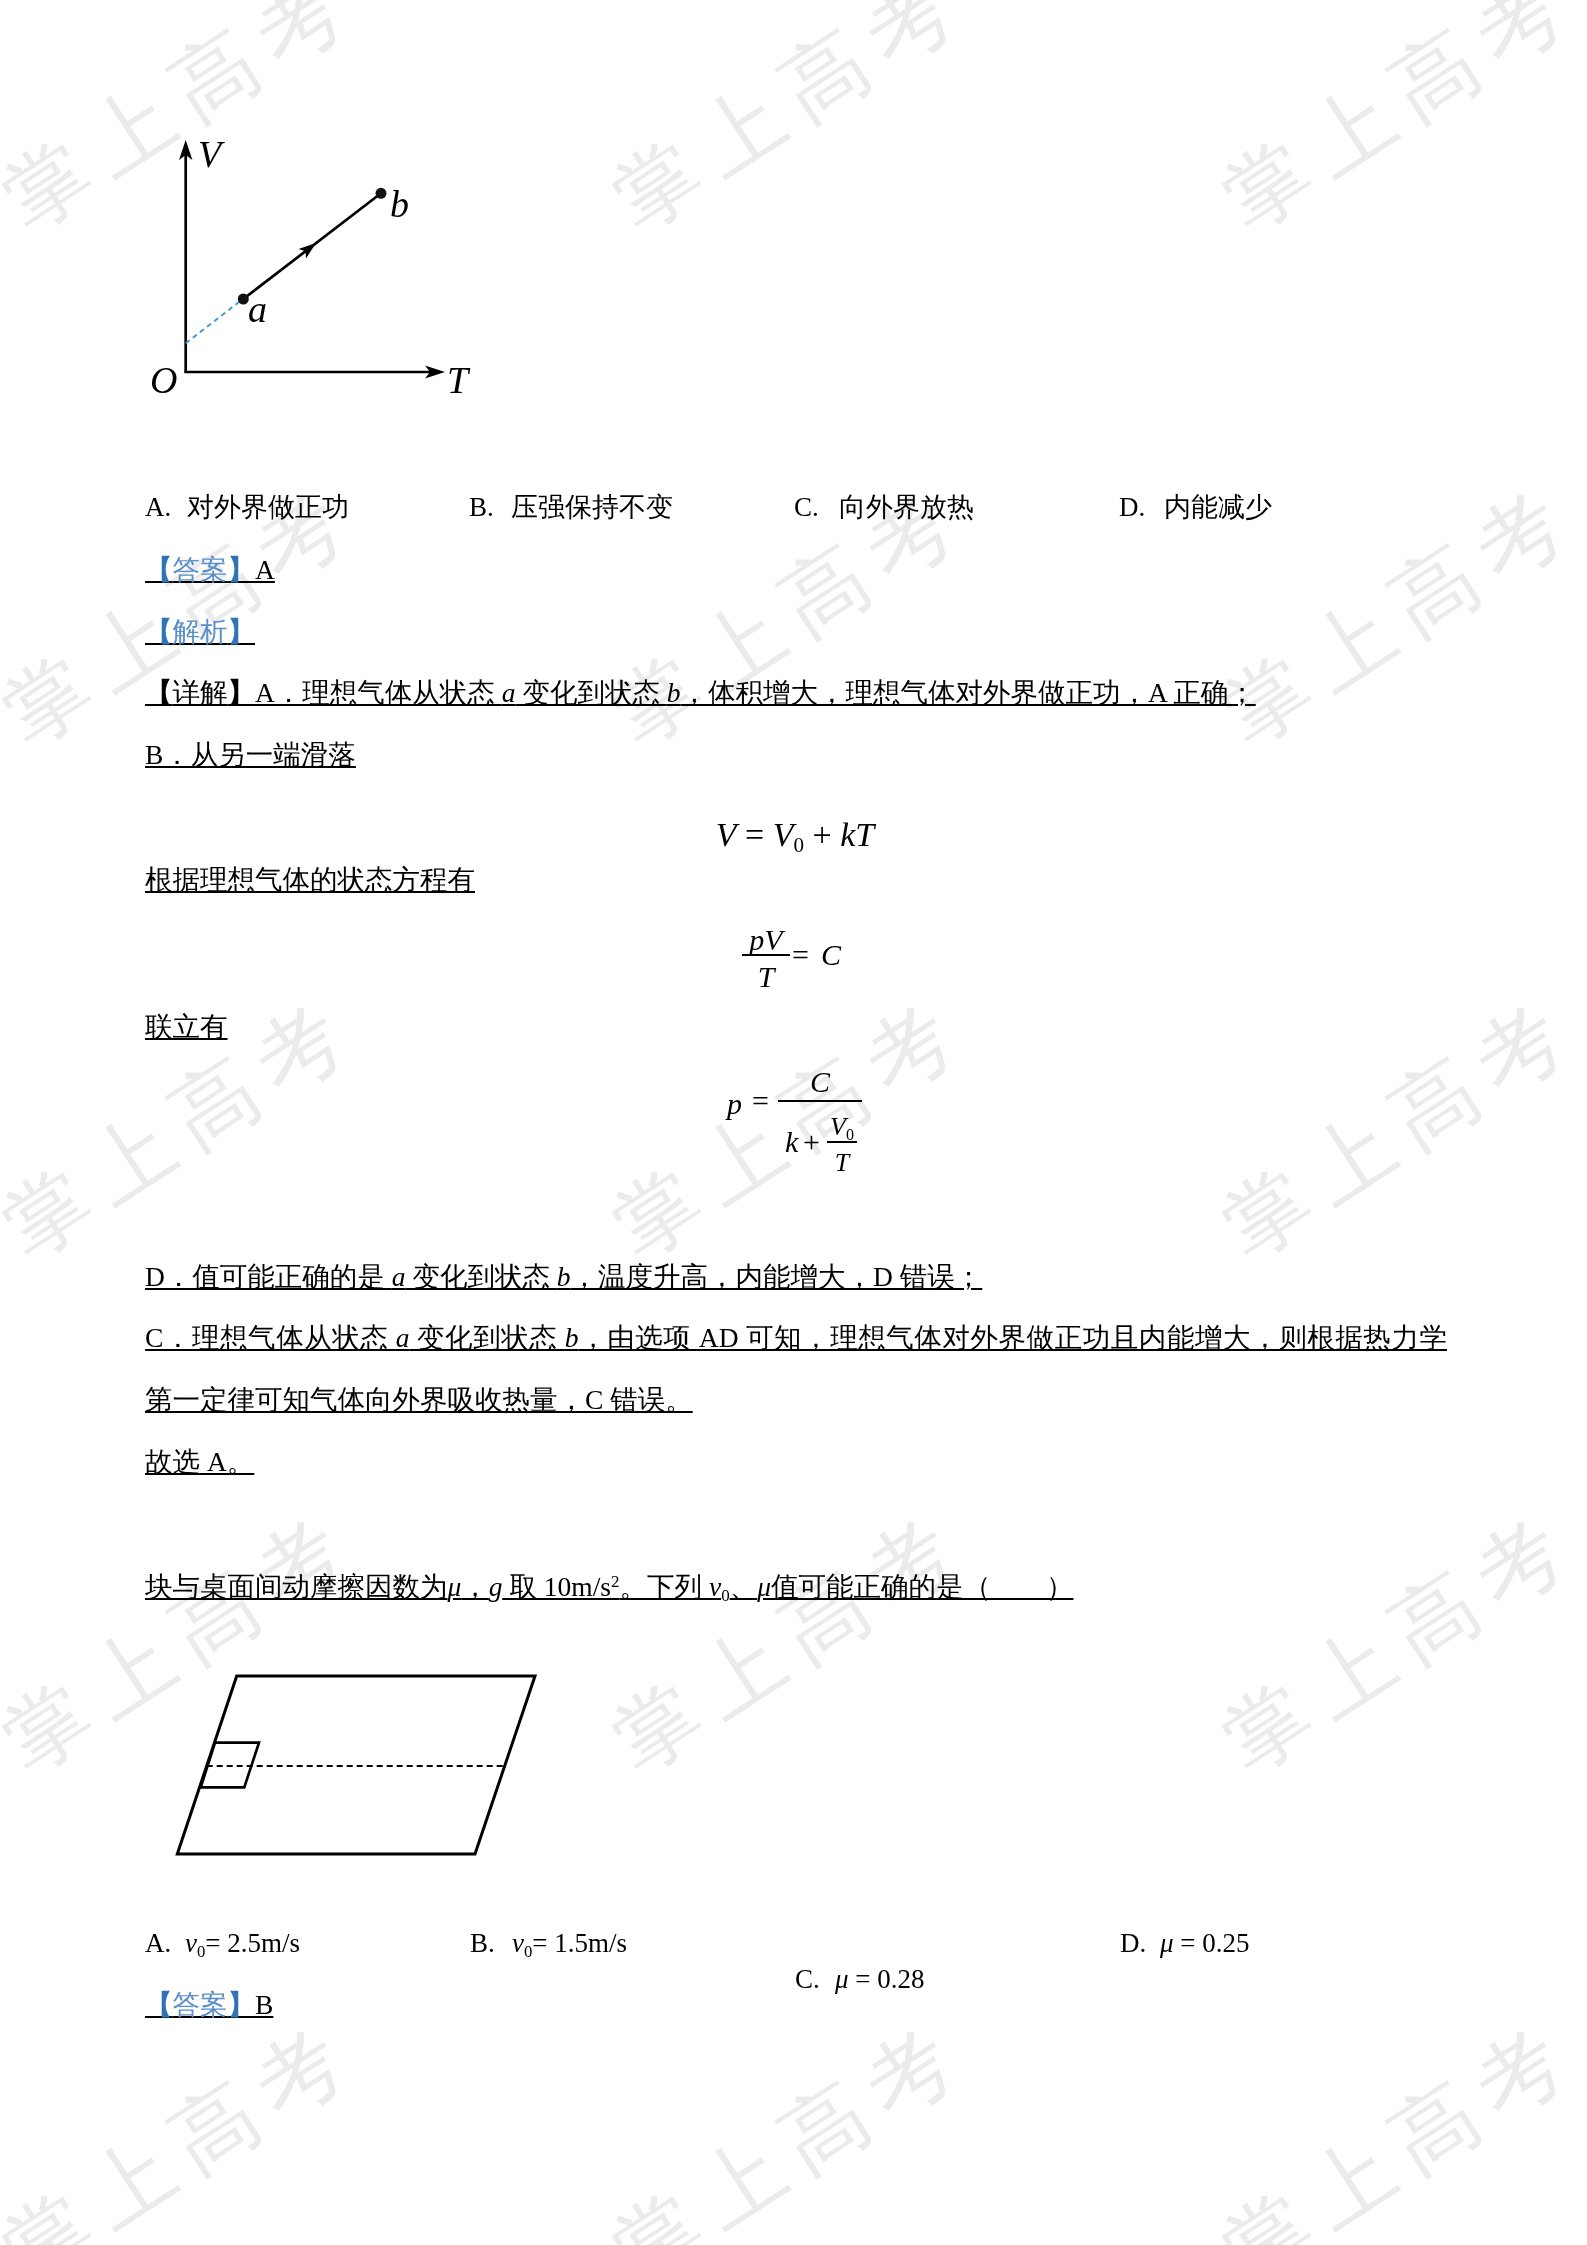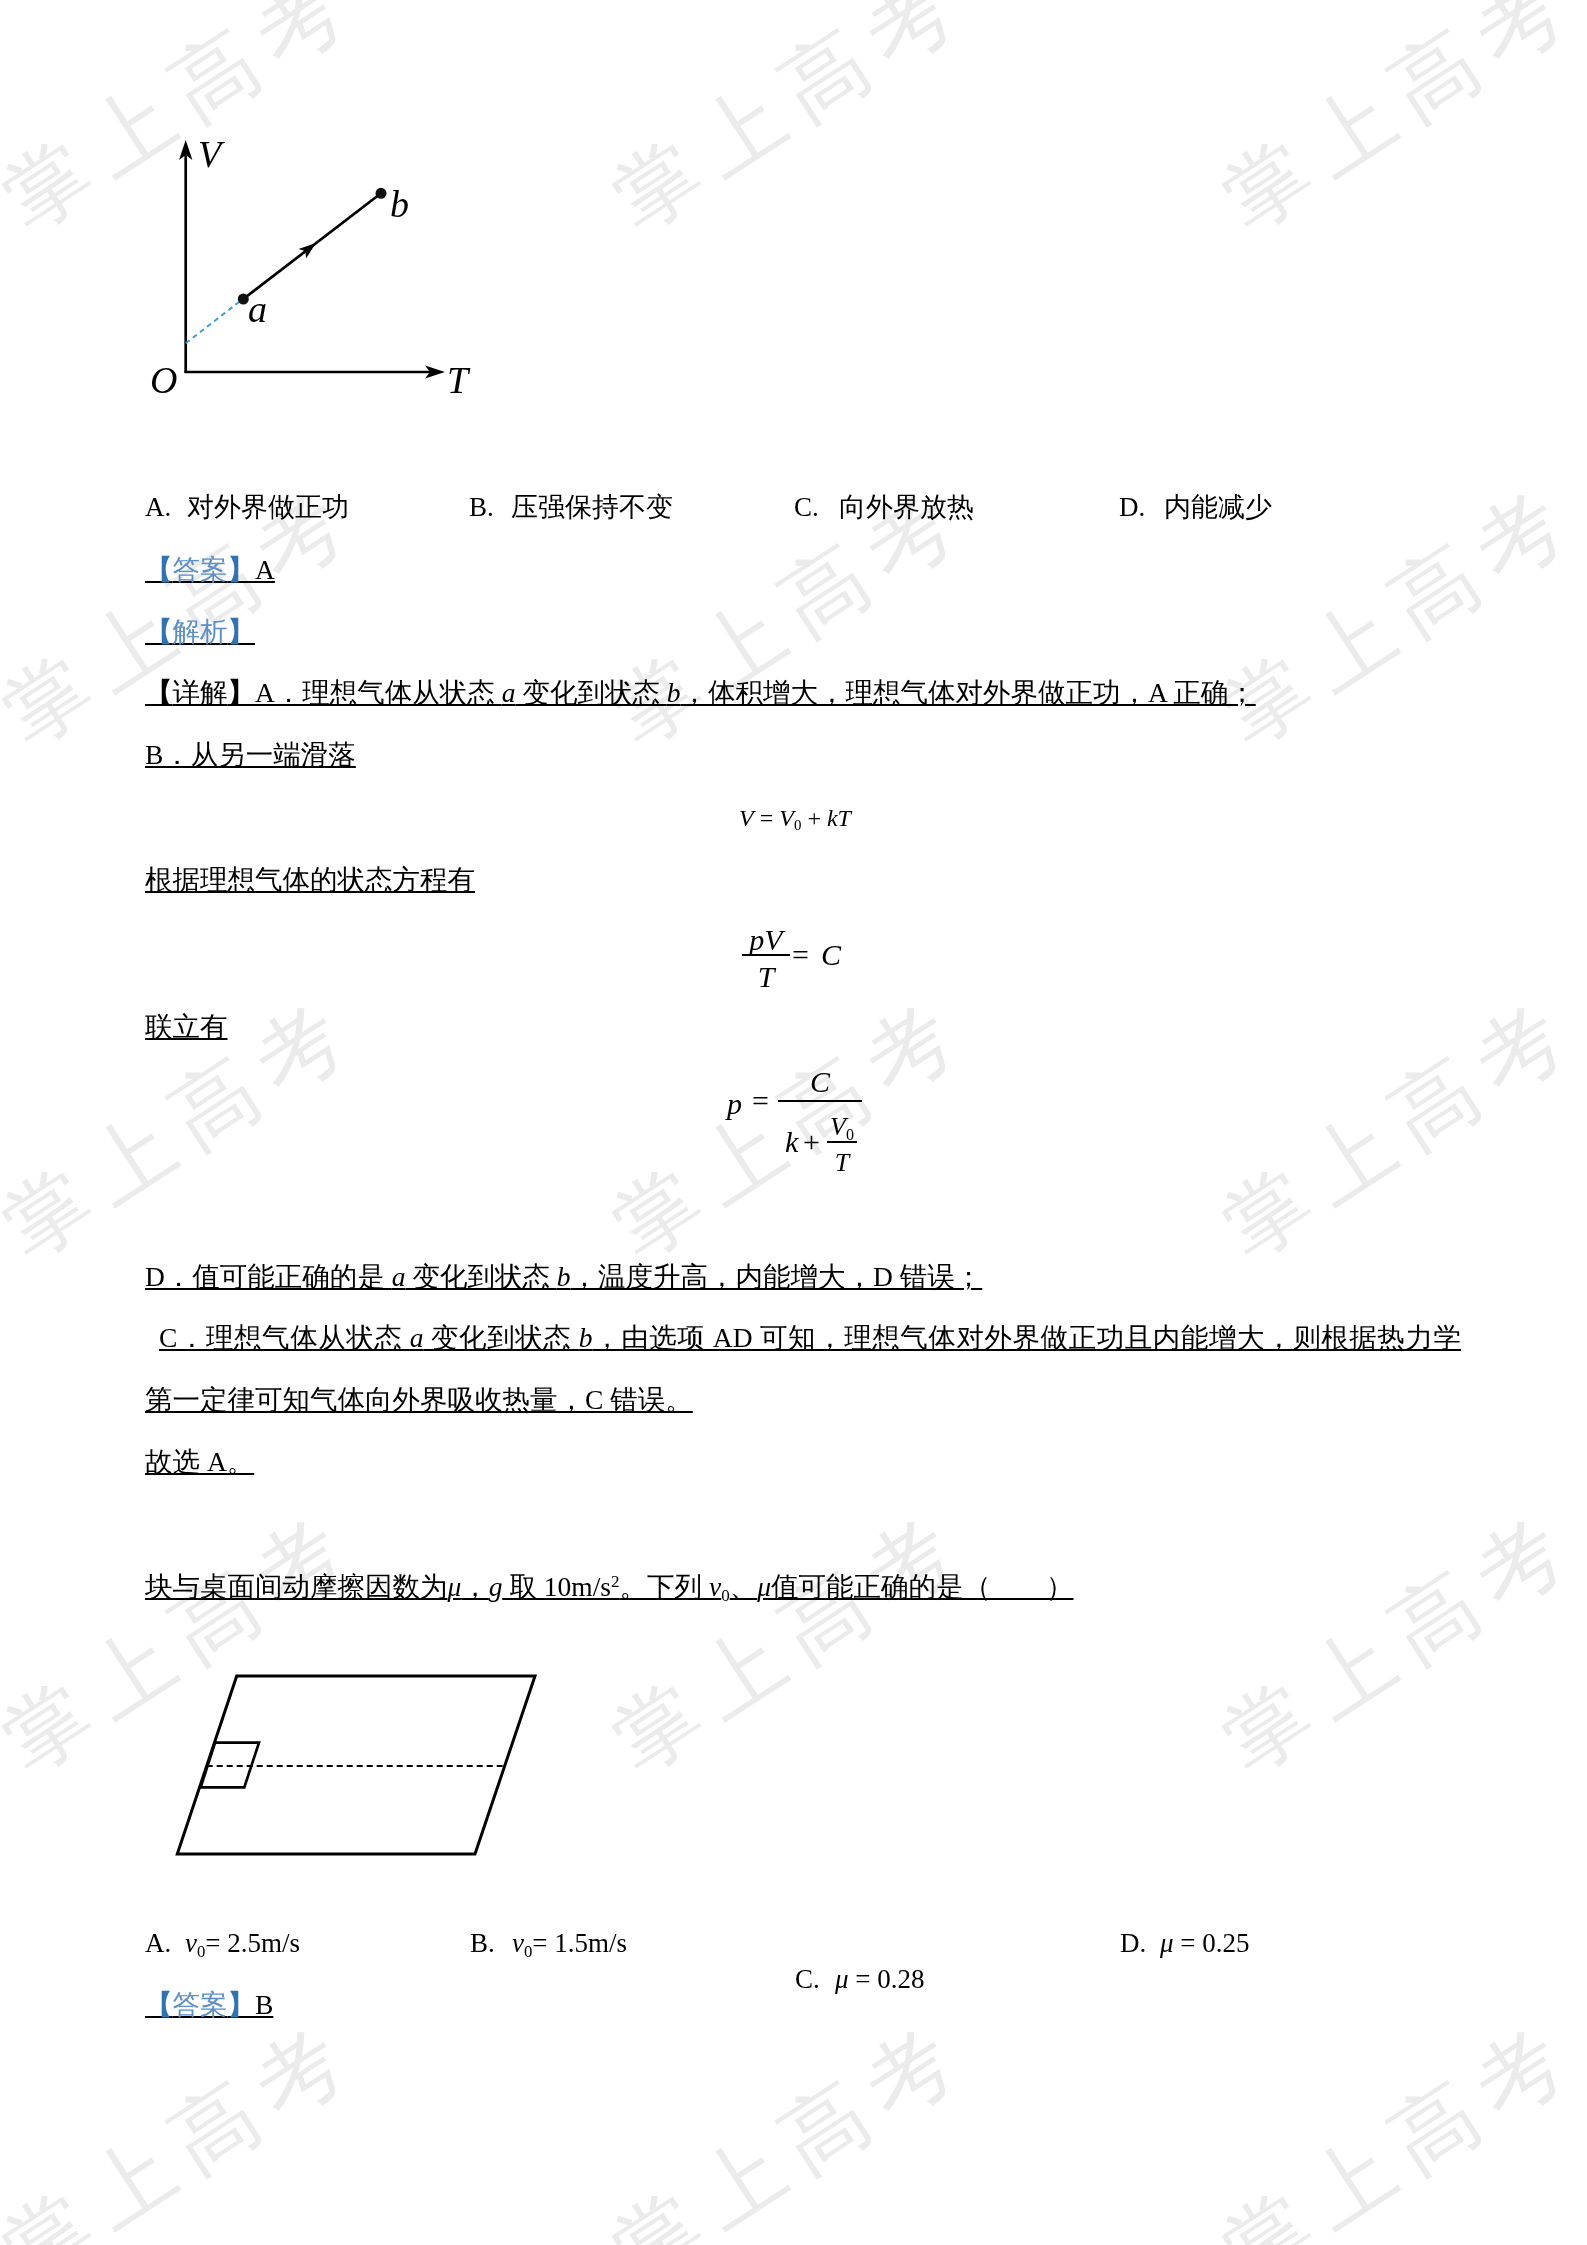--- a/index.html
+++ b/index.html
@@ -11,31 +11,31 @@
   .wm {
     position: absolute; z-index: 0; white-space: nowrap;
     font-family: "DejaVu Sans", sans-serif; font-size: 84px; letter-spacing: 16px;
     color: #ebebeb; transform: translate(-50%, -50%) rotate(-33deg);
     user-select: none;
   }
   .ln {
     position: absolute; left: 145px; z-index: 1;
     height: 40px; line-height: 40px; font-size: 27.5px; white-space: nowrap; text-decoration: underline;
   }
-  .full { width: 1302px; white-space: normal; text-align: justify; text-align-last: justify; margin-left: 14px; }
+  .full { width: 1302px; white-space: normal; text-align: justify; text-align-last: justify; }
   .it { font-style: italic; }
   .sub { font-size: 0.62em; vertical-align: -0.28em; line-height: 0; }
   .sup { font-size: 0.62em; vertical-align: 0.55em; line-height: 0; }
   .tb { color: #2e74b5; font-weight: bold; }
   .tt { color: #5b8fc9; }
   .opt { position: absolute; z-index: 1; height: 40px; line-height: 40px; font-size: 27px; white-space: nowrap; }
   .olab { display: inline-block; width: 42px; }
   .fig { position: absolute; z-index: 1; }
   .fig text { font-family: "Liberation Serif", "DejaVu Serif", serif; font-style: italic; }
-  .formula { position: absolute; z-index: 1; font-size: 24px; white-space: nowrap; }
+  .formula { position: absolute; z-index: 1; font-size: 34px; white-space: nowrap; margin-top: 17px; }
   .f1 { left: 795px; top: 798px; line-height: 40px; height: 40px; transform: translateX(-50%); }
   .fbox { position: absolute; z-index: 1; font-size: 30px; }
   .fbox > span, .fbox > div { position: absolute; line-height: 1; }
   .bar { background: #000; height: 2px; }
   .cx { transform: translate(-50%, -50%); }
   .cy { transform: translateY(-50%); }
 </style>
 </head>
 <body>
 

